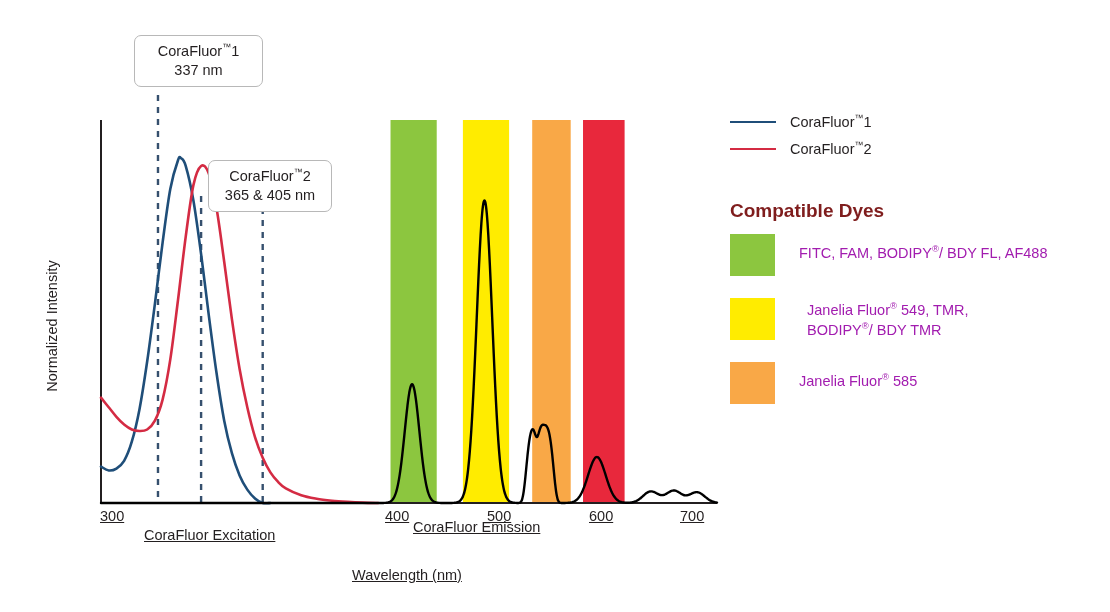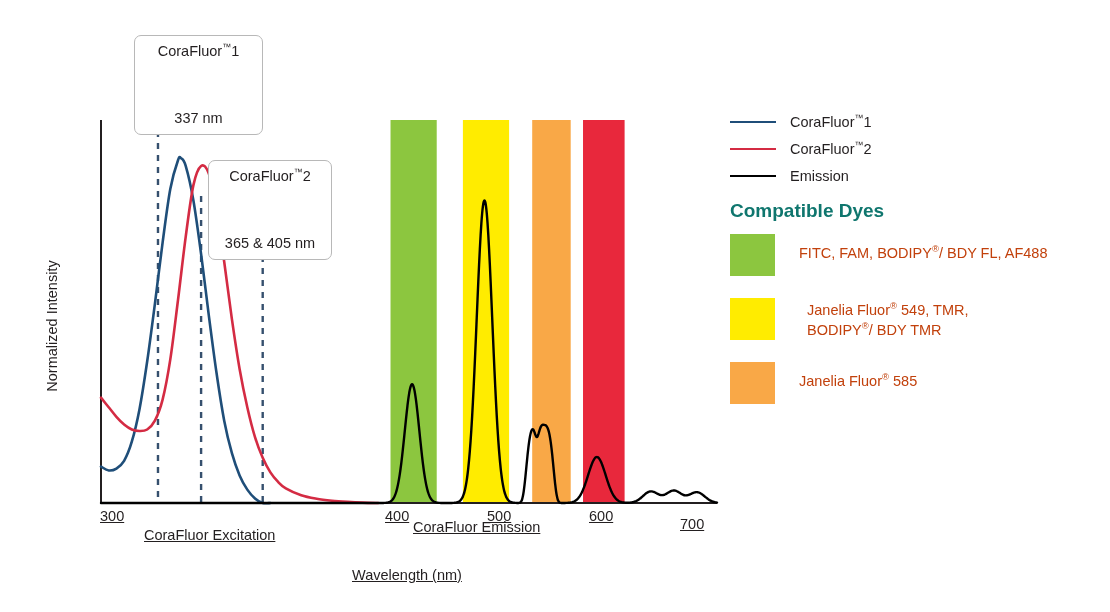--- a/index.html
+++ b/index.html
@@ -10,54 +10,54 @@
   }
   #stage{position:absolute;left:0;top:0;width:1110px;height:548px;}
   svg.plot{position:absolute;left:0;top:0;width:1110px;height:612px;}
 
   .callout{
     position:absolute;background:#ffffff;border:1px solid #b8b8b8;
     border-radius:7px;text-align:center;line-height:1.28;
     font-size:14.5px;color:#231f20;padding:6px 10px 7px 10px;
     box-sizing:border-box;white-space:nowrap;
   }
-  .callout .l2{display:block;margin-top:48px;}
+  .callout .l2{display:block;}
   sup.tm{font-size:9px;vertical-align:super;letter-spacing:0;}
   sup.reg{font-size:9.5px;vertical-align:super;}
 
   #callout1{left:134px;top:35px;width:129px;}
   #callout2{left:208px;top:160px;width:124px;}
 
   .axlabel{position:absolute;font-size:14.5px;color:#231f20;white-space:nowrap;text-decoration:underline;}
   #tick300{left:100px;top:508px;}
   #tick400{left:385px;top:508px;}
   #tick500{left:487px;top:508px;}
   #tick600{left:589px;top:508px;}
-  #tick700{left:680px;top:508px;margin-top:8px;}
+  #tick700{left:680px;top:508px;}
 
   #exlabel{left:144px;top:527px;font-size:14.5px;}
   #emlabel{left:413px;top:519px;font-size:14.5px;text-align:right;}
   #xtitle{left:352px;top:567px;font-size:14.5px;}
   #ytitle{
     position:absolute;left:-33px;top:318px;width:170px;text-align:center;
     transform:rotate(-90deg);font-size:14.5px;color:#231f20;
   }
 
   
   #legend{position:absolute;left:730px;top:108px;width:360px;}
   .lg-row{display:flex;align-items:center;height:27px;}
   .lg-line{width:46px;height:0;border-top:2.6px solid #000;margin-right:14px;flex:0 0 46px;}
   .lg-text{font-size:14.5px;color:#231f20;white-space:nowrap;}
 
-  #dyes-title{position:absolute;left:730px;top:200px;font-size:19px;font-weight:bold;color:#0f766e;}
+  #dyes-title{position:absolute;left:730px;top:200px;font-size:19px;font-weight:bold;color:#7f1d1d;}
 
   #dyes{position:absolute;left:730px;top:234px;width:370px;}
   .dye-row{display:flex;align-items:flex-start;margin-bottom:22px;}
   .dye-sw{width:45px;height:42px;flex:0 0 45px;margin-right:24px;}
-  .dye-text{font-size:14.5px;line-height:1.32;color:#c2410c;padding-top:9px;white-space:nowrap;}
+  .dye-text{font-size:14.5px;line-height:1.32;color:#a21caf;padding-top:9px;white-space:nowrap;}
   .dye-text.two{padding-top:2px;margin-left:8px;}
 </style>
 </head>
 <body>
 
 <div id="stage">
 
   <svg class="plot" viewBox="0 0 1110 612" xmlns="http://www.w3.org/2000/svg">
     <g id="bands-layer">
         <rect x="390.52" y="120" width="46.200000000000045" height="383" fill="#8CC63F"></rect>
@@ -104,24 +104,20 @@
 
   <div id="legend">
     <div class="lg-row">
       <span class="lg-line" id="lgline0" style="border-top-color: rgb(31, 78, 121);"></span>
       <span class="lg-text"><span>CoraFluor</span><sup class="tm">™</sup><span>1</span></span>
     </div>
     <div class="lg-row">
       <span class="lg-line" id="lgline1" style="border-top-color: rgb(212, 43, 67);"></span>
       <span class="lg-text"><span>CoraFluor</span><sup class="tm">™</sup><span>2</span></span>
     </div>
-    <div class="lg-row">
-      <span class="lg-line" id="lgline2" style="border-top-color: rgb(0, 0, 0);"></span>
-      <span class="lg-text">Emission</span>
-    </div>
   </div>
 
   <div id="dyes-title">Compatible Dyes</div>
   <div id="dyes">
       <div class="dye-row">
         <div class="dye-sw" style="background: rgb(140, 198, 63);"></div>
         <div class="dye-text">
           <div>FITC, FAM, BODIPY<sup class="reg">®</sup>/ BDY FL, AF488</div>
         </div>
       </div>

